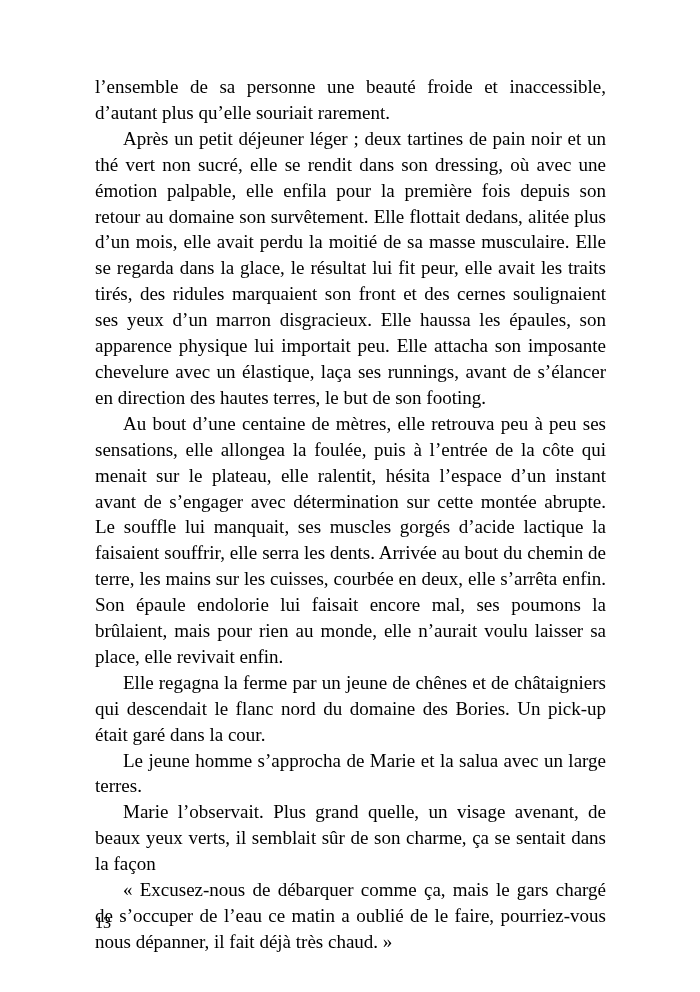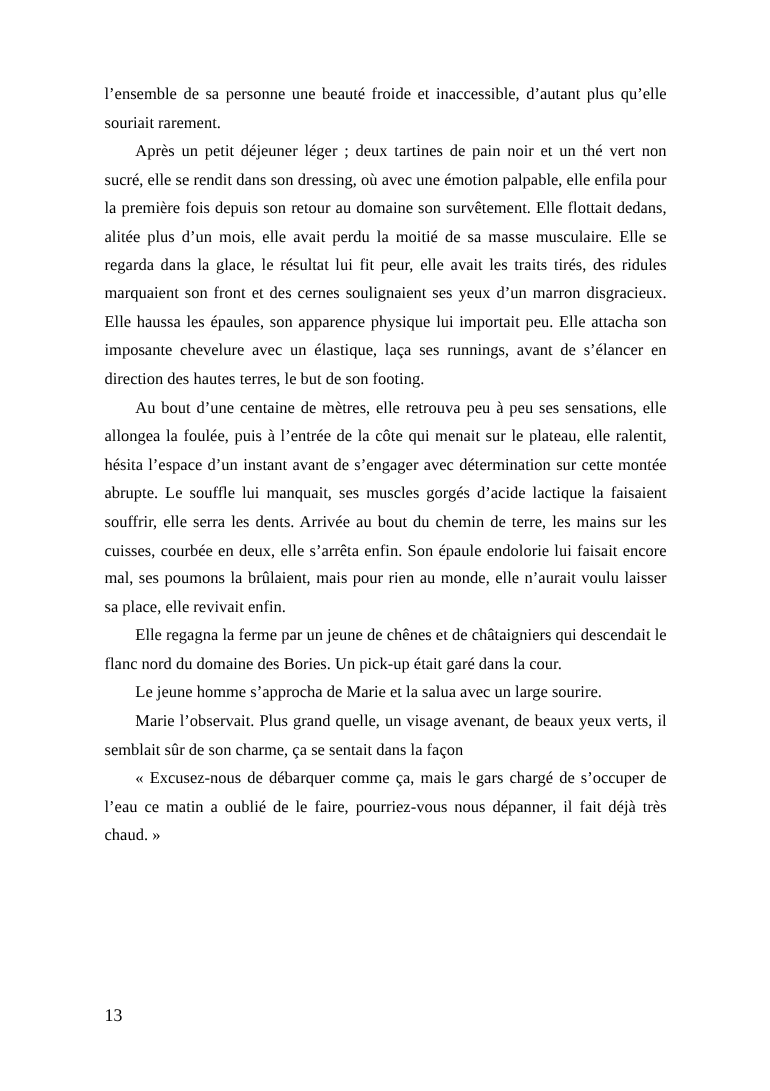--- a/index.html
+++ b/index.html
@@ -24,21 +24,21 @@
   }
   #text-block {
     position: absolute;
     left: 95px;
     top: 74px;
     width: 511px;
   }
   p.para {
     margin: 0;
     padding: 0;
-    font-size: 15px;
+    font-size: 19px;
     line-height: 25.9px;
     text-align: justify;
     text-justify: inter-word;
     text-indent: 28px;
     hyphens: none;
     -webkit-hyphens: none;
     word-spacing: 0px;
   }
   p.para.first {
     text-indent: 0;
@@ -55,20 +55,20 @@
 </head>
 <body>
 
 <div id="page">
 
   <div id="text-block">
     <p class="para first">l’ensemble de sa personne une beauté froide et inaccessible, d’autant plus qu’elle souriait rarement.</p>
     <p class="para">Après un petit déjeuner léger ; deux tartines de pain noir et un thé vert non sucré, elle se rendit dans son dressing, où avec une émotion palpable, elle enfila pour la première fois depuis son retour au domaine son survêtement. Elle flottait dedans, alitée plus d’un mois, elle avait perdu la moitié de sa masse musculaire. Elle se regarda dans la glace, le résultat lui fit peur, elle avait les traits tirés, des ridules marquaient son front et des cernes soulignaient ses yeux d’un marron disgracieux. Elle haussa les épaules, son apparence physique lui importait peu. Elle attacha son imposante chevelure avec un élastique, laça ses runnings, avant de s’élancer en direction des hautes terres, le but de son footing.</p>
     <p class="para">Au bout d’une centaine de mètres, elle retrouva peu à peu ses sensations, elle allongea la foulée, puis à l’entrée de la côte qui menait sur le plateau, elle ralentit, hésita l’espace d’un instant avant de s’engager avec détermination sur cette montée abrupte. Le souffle lui manquait, ses muscles gorgés d’acide lactique la faisaient souffrir, elle serra les dents. Arrivée au bout du chemin de terre, les mains sur les cuisses, courbée en deux, elle s’arrêta enfin. Son épaule endolorie lui faisait encore mal, ses poumons la brûlaient, mais pour rien au monde, elle n’aurait voulu laisser sa place, elle revivait enfin.</p>
     <p class="para">Elle regagna la ferme par un jeune de chênes et de châtaigniers qui descendait le flanc nord du domaine des Bories. Un pick-up était garé dans la cour.</p>
-    <p class="para">Le jeune homme s’approcha de Marie et la salua avec un large sourire.</p>
+    <p class="para">Le jeune homme s’approcha de Marie et la salua avec un large terres.</p>
     <p class="para">Marie l’observait. Plus grand quelle, un visage avenant, de beaux yeux verts, il semblait sûr de son charme, ça se sentait dans la façon</p>
     <p class="para">« Excusez-nous de débarquer comme ça, mais le gars chargé de s’occuper de l’eau ce matin a oublié de le faire, pourriez-vous nous dépanner, il fait déjà très chaud. »</p>
   </div>
 
   <div id="page-number">13</div>
 
 </div>
 
 </body></html>

